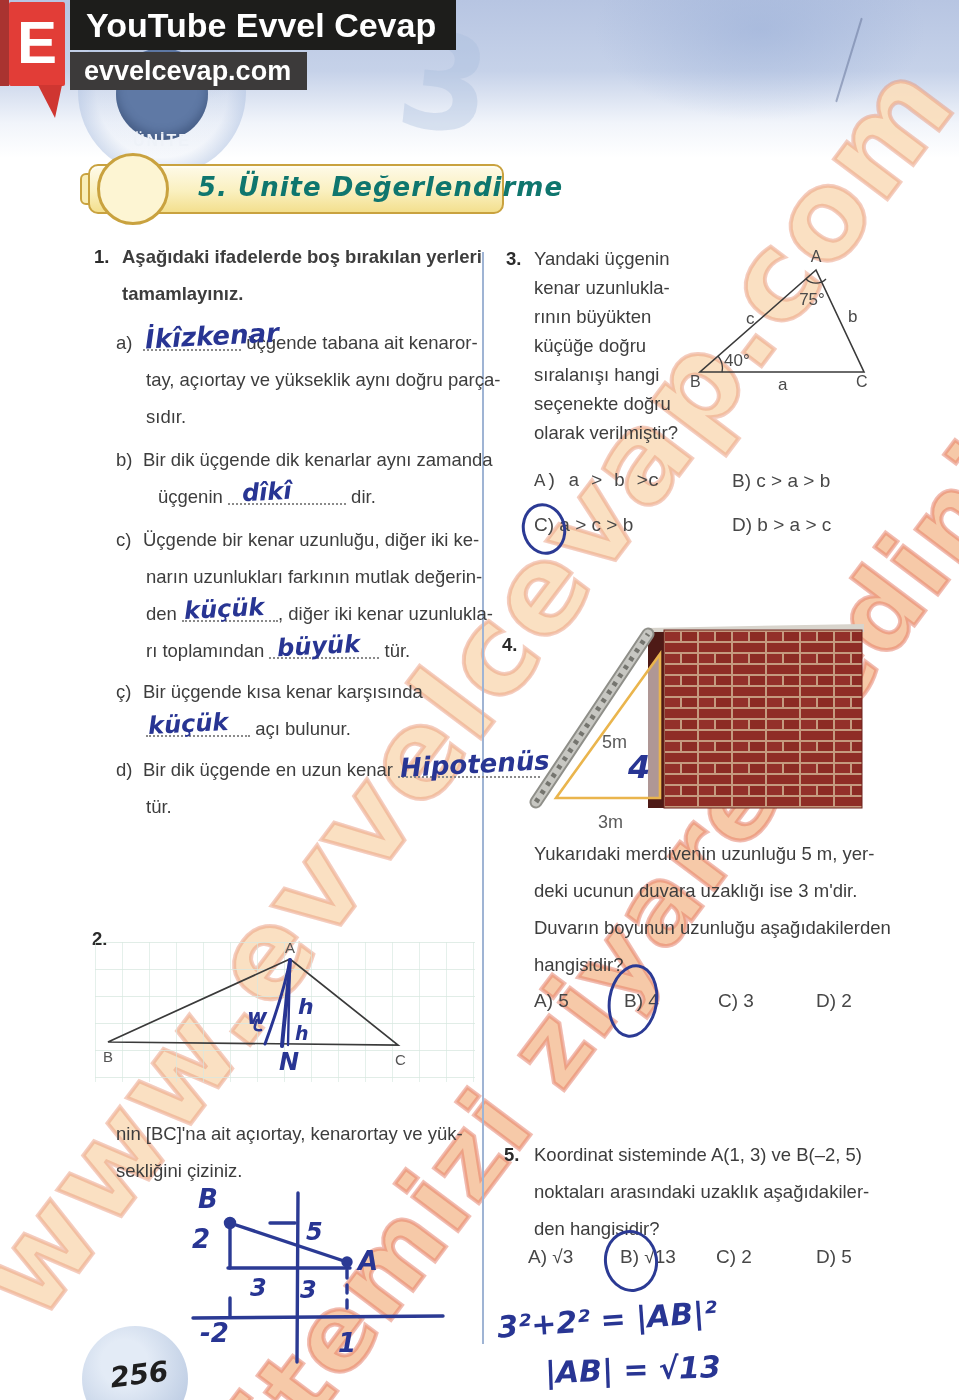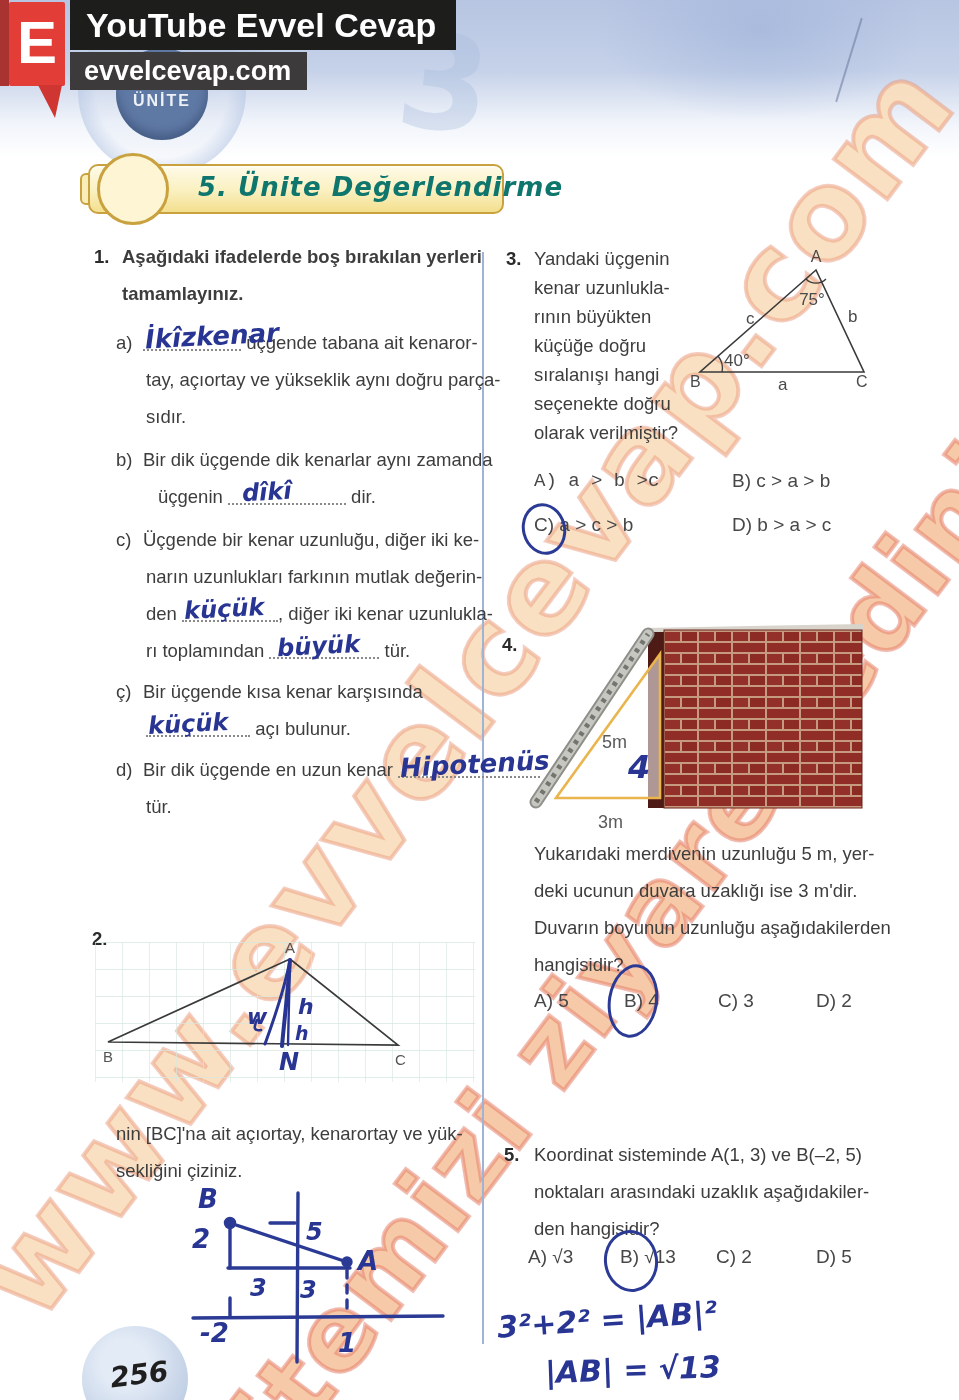--- a/index.html
+++ b/index.html
@@ -37,21 +37,21 @@
        font:700 60px/82px "Liberation Sans",sans-serif;text-align:center;border-radius:2px;}
   .etail{left:38px;top:85px;width:0;height:0;border-top:33px solid #cf3631;
          border-left:17px solid transparent;border-right:7px solid transparent;}
   .blackbar{left:70px;top:0;height:50px;background:#1d1d1b;color:#fff;
        font:700 34px/50px "Liberation Sans",sans-serif;padding:0 20px 0 16px;}
   .graybar{left:70px;top:52px;height:38px;background:#3c3a3a;color:#fff;
        font:700 27px/38px "Liberation Sans",sans-serif;padding:0 16px 0 14px;}
   .unite{left:116px;top:48px;width:92px;height:92px;border-radius:50%;background:#5f79a5;
        box-shadow:inset 0 -6px 10px rgba(40,60,95,.45);color:#eef2f8;text-align:center;
        font:700 16px "Liberation Sans",sans-serif;letter-spacing:2px;z-index:2;}
-  .unite span{display:block;margin-top:44px;}
+  .unite span{display:block;margin-top:84px;}
   
   .tbanner{left:88px;top:164px;width:412px;height:46px;border:2px solid #c9a23f;border-radius:10px;
        background:linear-gradient(180deg,#fefae8 0%,#faf0bf 55%,#f3df8e 100%);
        box-shadow:inset 0 2px 0 #fffdf0;z-index:6;}
   .ttab{left:80px;top:173px;width:14px;height:28px;border:2px solid #c9a23f;border-radius:6px;
        background:#f9eeb8;z-index:5;}
   .hgcircle{left:97px;top:153px;width:66px;height:66px;border-radius:50%;background:#fdf5d3;
        border:3px solid #c9a23f;z-index:7;}
   .ttitle{left:198px;top:164px;height:46px;z-index:7;color:#0f766e;white-space:nowrap;
        font:italic 600 26px/46px "DejaVu Sans",sans-serif;letter-spacing:1px;}

